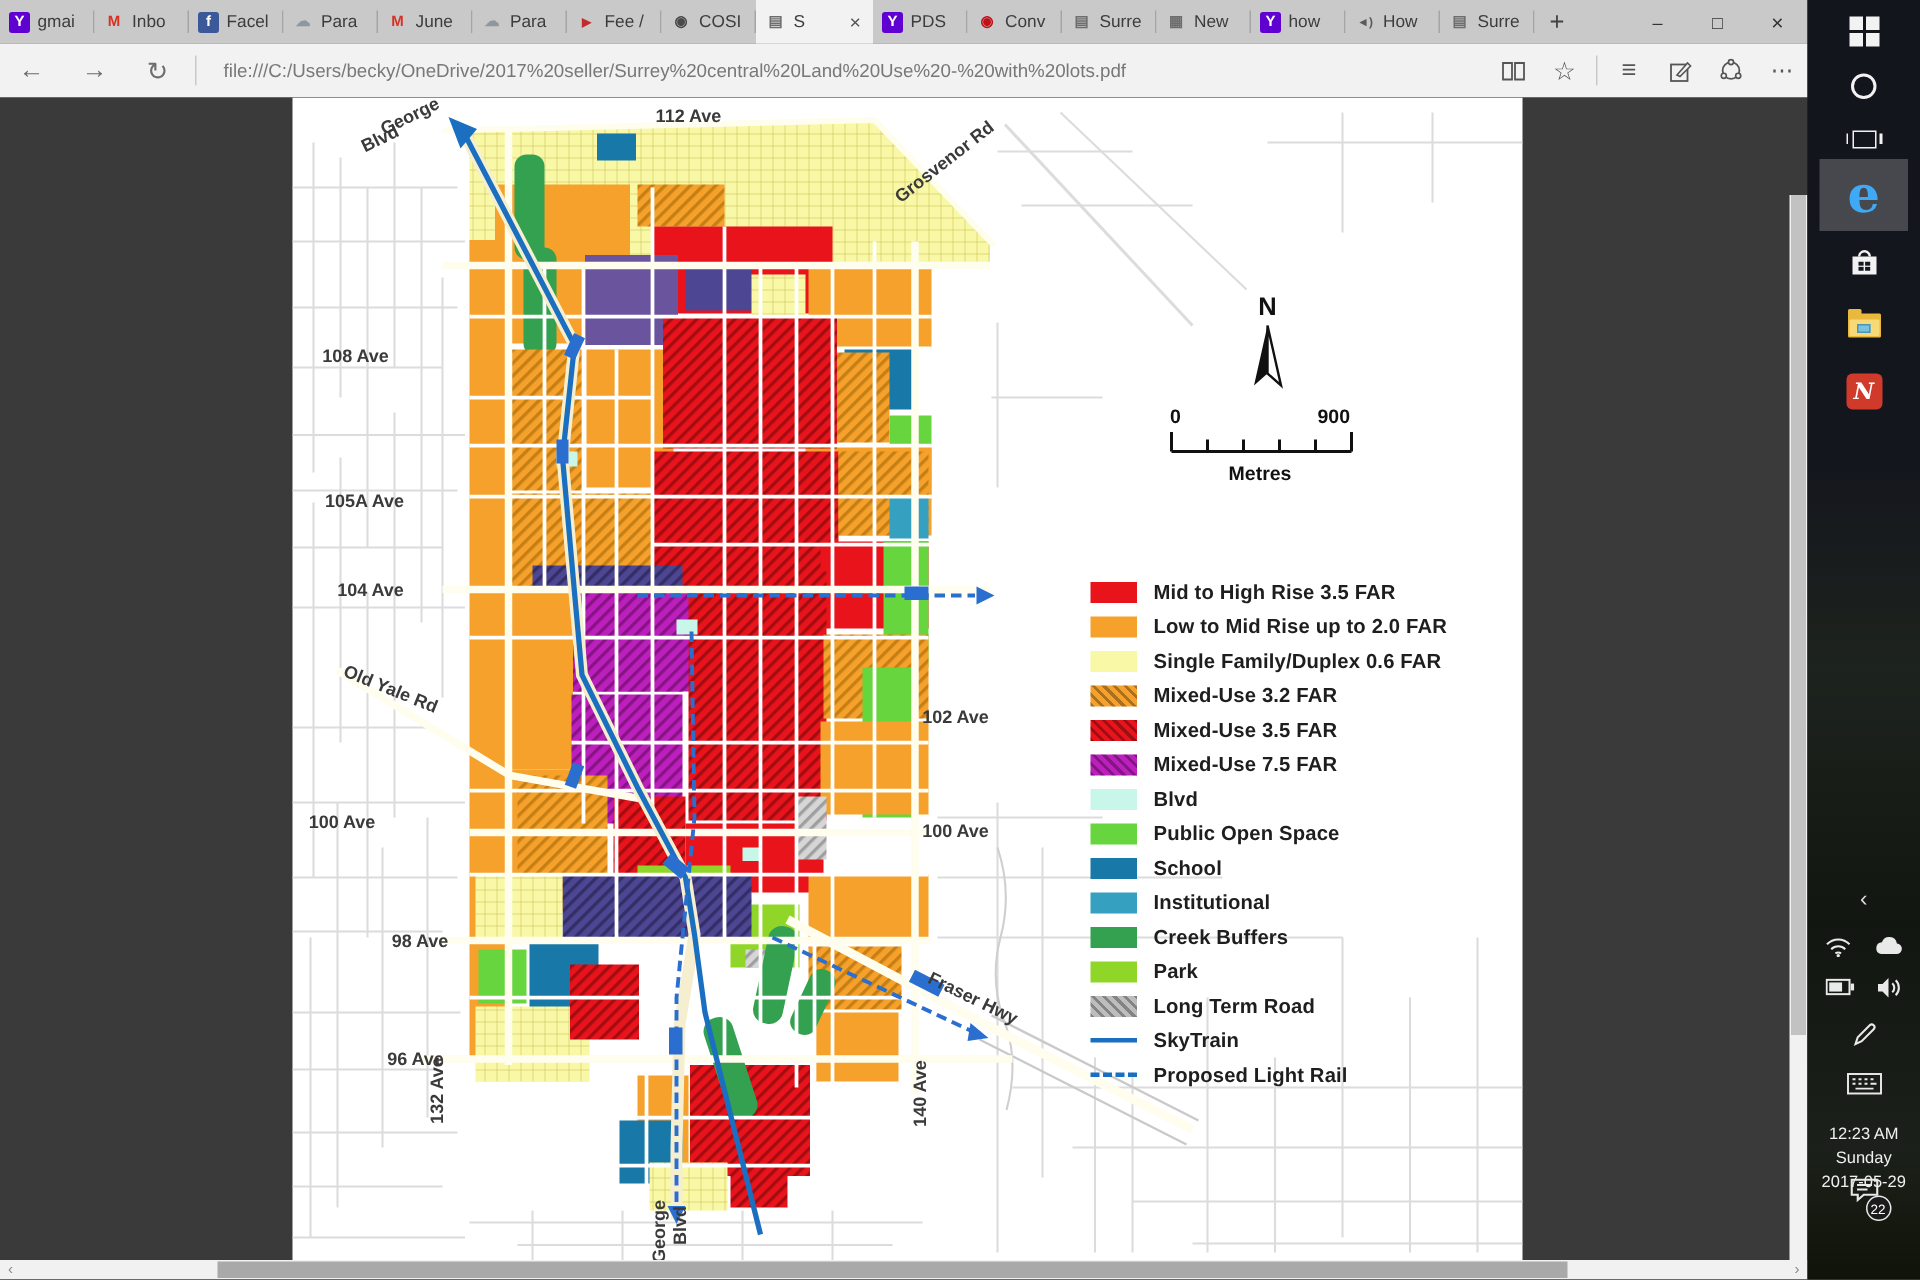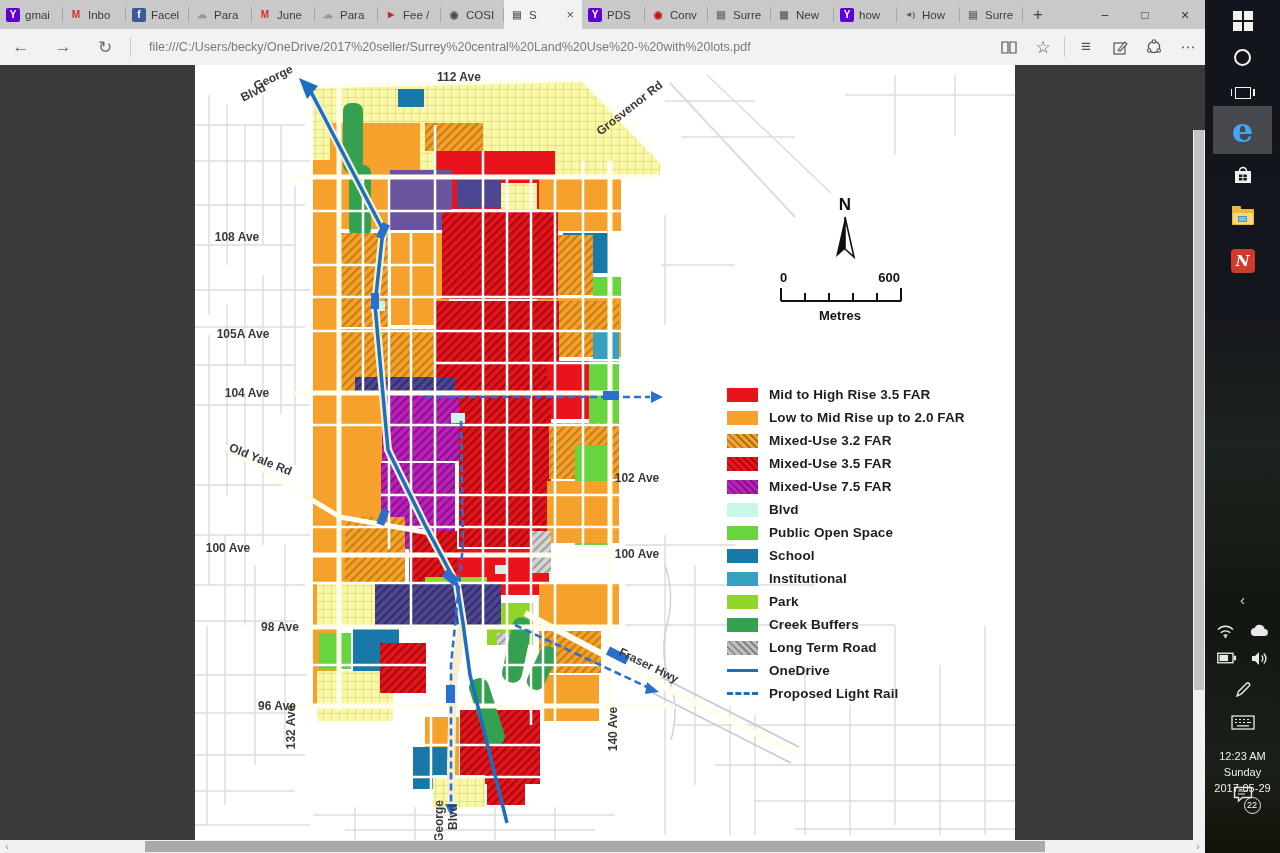--- a/index.html
+++ b/index.html
@@ -451,38 +451,42 @@
         
         <div class="north-box">
           <div class="north-n">N</div>
           <svg width="34" height="48" viewBox="0 0 34 48">
             <path d="M17,2 L8,42 L17,34 Z" fill="#111"></path>
             <path d="M17,2 L26,42 L17,34 Z" fill="#fff" stroke="#111" stroke-width="1.6"></path>
           </svg>
         </div>
         <div class="scale-nums">
           <span>0</span>
-          <span>600</span>
+          <span>900</span>
         </div>
         <svg class="scale-bar" width="122" height="16" viewBox="0 0 122 16">
           <path d="M1,14 H121 M1,14 V1 M121,14 V1 M25,14 V6 M49,14 V6 M73,14 V6 M97,14 V6" stroke="#111" stroke-width="2" fill="none"></path>
         </svg>
         <div class="scale-unit">Metres</div>
 
         
         <div class="legend" id="legend-host">
             <div class="lg-row">
               <span class="lg-swatch" style="background: rgb(232, 19, 27);"></span>
               <span class="lg-label">Mid to High Rise 3.5 FAR</span>
             </div>
             <div class="lg-row">
               <span class="lg-swatch" style="background: rgb(245, 161, 43);"></span>
               <span class="lg-label">Low to Mid Rise up to 2.0 FAR</span>
             </div>
             <div class="lg-row">
+              <span class="lg-swatch" style="background: rgb(248, 248, 166);"></span>
+              <span class="lg-label">Single Family/Duplex 0.6 FAR</span>
+            </div>
+            <div class="lg-row">
               <span class="lg-swatch" style="background: repeating-linear-gradient(45deg, rgba(0, 0, 0, 0.3) 0px, rgba(0, 0, 0, 0.3) 2px, transparent 2px, transparent 5px) rgb(245, 161, 43);"></span>
               <span class="lg-label">Mixed-Use 3.2 FAR</span>
             </div>
             <div class="lg-row">
               <span class="lg-swatch" style="background: repeating-linear-gradient(45deg, rgba(0, 0, 0, 0.3) 0px, rgba(0, 0, 0, 0.3) 2px, transparent 2px, transparent 5px) rgb(232, 19, 27);"></span>
               <span class="lg-label">Mixed-Use 3.5 FAR</span>
             </div>
             <div class="lg-row">
               <span class="lg-swatch" style="background: repeating-linear-gradient(45deg, rgba(0, 0, 0, 0.3) 0px, rgba(0, 0, 0, 0.3) 2px, transparent 2px, transparent 5px) rgb(188, 32, 188);"></span>
               <span class="lg-label">Mixed-Use 7.5 FAR</span>
@@ -497,36 +501,36 @@
             </div>
             <div class="lg-row">
               <span class="lg-swatch" style="background: rgb(24, 120, 168);"></span>
               <span class="lg-label">School</span>
             </div>
             <div class="lg-row">
               <span class="lg-swatch" style="background: rgb(54, 160, 192);"></span>
               <span class="lg-label">Institutional</span>
             </div>
             <div class="lg-row">
+              <span class="lg-swatch" style="background: rgb(51, 161, 80);"></span>
+              <span class="lg-label">Creek Buffers</span>
+            </div>
+            <div class="lg-row">
               <span class="lg-swatch" style="background: rgb(143, 214, 40);"></span>
               <span class="lg-label">Park</span>
-            </div>
-            <div class="lg-row">
-              <span class="lg-swatch" style="background: rgb(51, 161, 80);"></span>
-              <span class="lg-label">Creek Buffers</span>
             </div>
             <div class="lg-row">
               <span class="lg-swatch" style="background: repeating-linear-gradient(45deg, rgba(0, 0, 0, 0.3) 0px, rgba(0, 0, 0, 0.3) 2px, transparent 2px, transparent 5px) rgb(189, 189, 189);"></span>
               <span class="lg-label">Long Term Road</span>
             </div>
             <div class="lg-row">
               <span class="lg-line">
                 <i style="border-top-color: rgb(27, 111, 192);"></i>
               </span>
-              <span class="lg-label">OneDrive</span>
+              <span class="lg-label">SkyTrain</span>
             </div>
             <div class="lg-row">
               <span class="lg-line dash">
                 <i style="border-top-color: rgb(27, 111, 192);"></i>
               </span>
               <span class="lg-label">Proposed Light Rail</span>
             </div>
           </div>
       </div>
 

